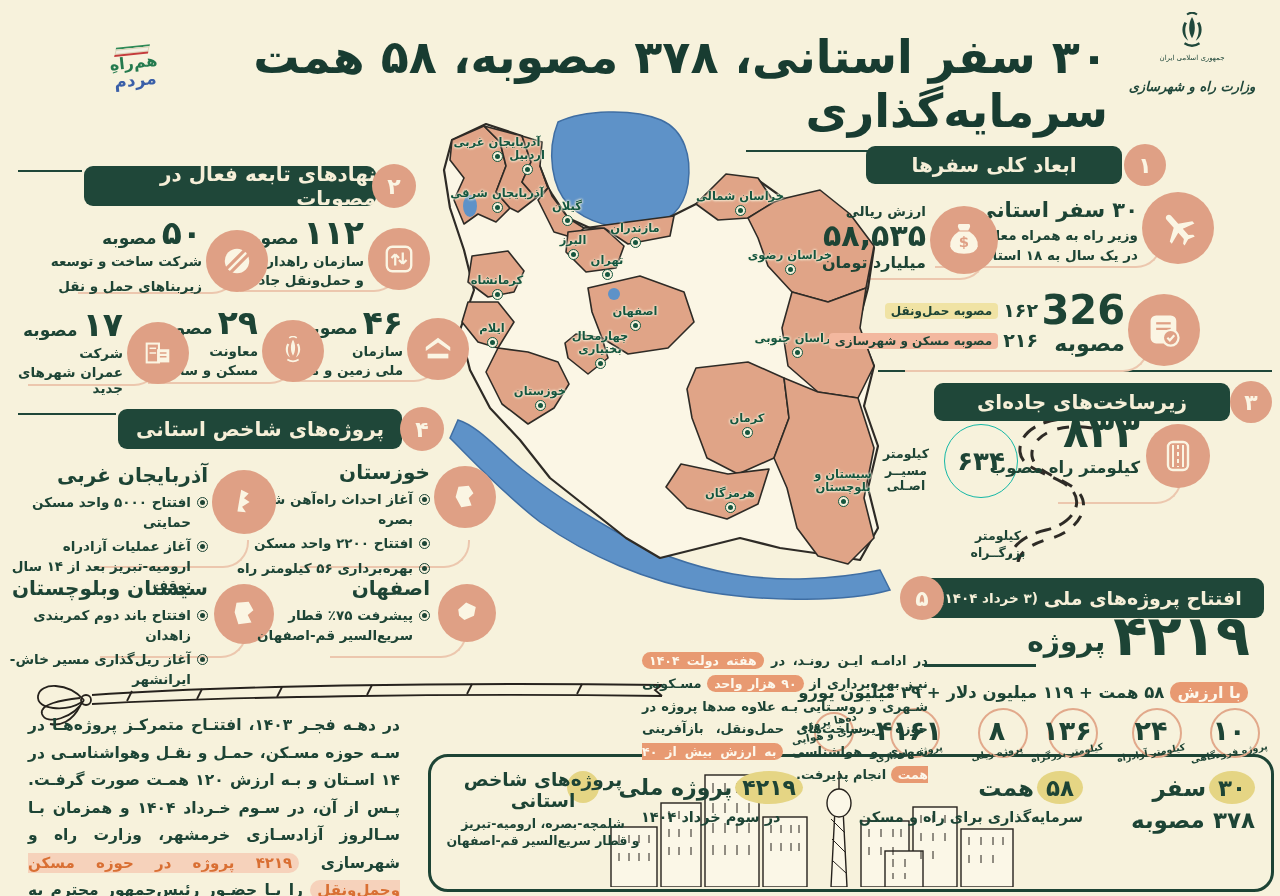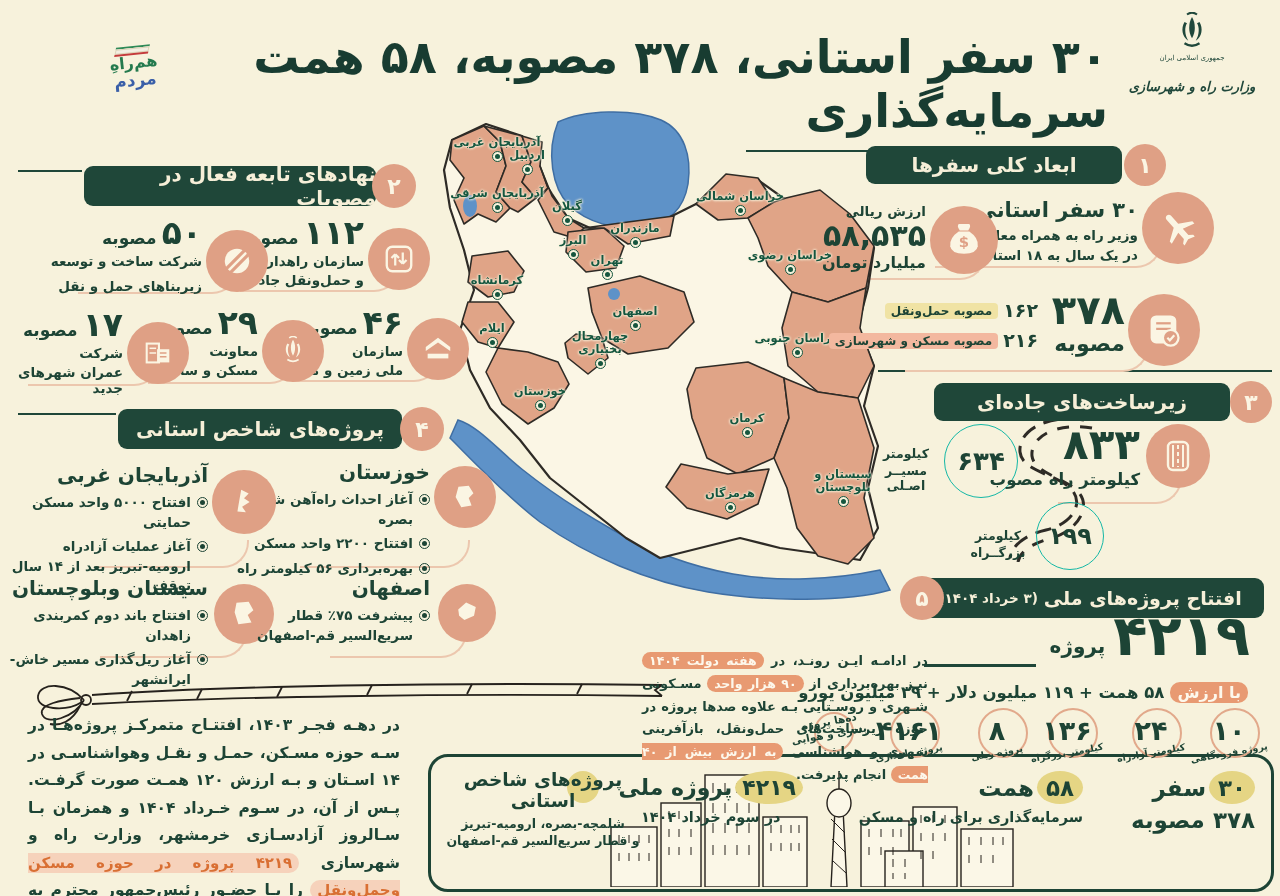--- a/index.html
+++ b/index.html
@@ -156,21 +156,21 @@
     <svg width="38" height="38" viewBox="0 0 34 34">
       <rect x="5" y="4" width="23" height="25" rx="5" fill="#fbf5e3"></rect>
       <line x1="10" y1="11" x2="23" y2="11" stroke="#dfa085" stroke-width="2"></line>
       <line x1="10" y1="16" x2="23" y2="16" stroke="#dfa085" stroke-width="2"></line>
       <circle cx="23" cy="24" r="7" fill="#dfa085" stroke="#fbf5e3" stroke-width="2"></circle>
       <path d="M20,24 l2.2,2.2 l4,-4.4" stroke="#fbf5e3" stroke-width="2" fill="none"></path>
     </svg>
   </div>
   <div class="sw" style="left:905px;top:330px;width:242px;height:40px;"></div>
   <div class="abs" style="right:155px;top:290px;text-align:right;z-index:5;">
-    <div class="num-big" style="font-size:40px;">۳۷۸</div>
+    <div class="num-big" style="font-size:40px;">326</div>
     <div class="tx" style="font-size:22px;margin-top:1px;">مصوبه</div>
   </div>
   <div class="abs" style="right:242px;top:301px;display:flex;align-items:center;gap:5px;z-index:5;">
     <span class="num-big" style="font-size:19px;">۱۶۲</span>
     <span class="pill-y">مصوبه حمل‌ونقل</span>
   </div>
   <div class="abs" style="right:242px;top:331px;display:flex;align-items:center;gap:5px;z-index:5;">
     <span class="num-big" style="font-size:19px;">۲۱۶</span>
     <span class="pill-p">مصوبه مسکن و شهرسازی</span>
   </div>
@@ -186,36 +186,33 @@
 
   <div class="cir" style="left:1146px;top:424px;width:64px;height:64px;">
     <svg width="34" height="34" viewBox="0 0 34 34">
       <rect x="7" y="3" width="20" height="28" rx="5" fill="none" stroke="#fbf5e3" stroke-width="2.4"></rect>
       <line x1="12" y1="6" x2="12" y2="28" stroke="#fbf5e3" stroke-width="2"></line>
       <line x1="22" y1="6" x2="22" y2="28" stroke="#fbf5e3" stroke-width="2"></line>
       <line x1="17" y1="6" x2="17" y2="28" stroke="#fbf5e3" stroke-width="2" stroke-dasharray="4 3"></line>
     </svg>
   </div>
   <div class="sw" style="left:1058px;top:472px;width:122px;height:30px;"></div>
-  <div class="abs" style="right:140px;top:424px;text-align:right;z-index:5;">
+  <div class="abs" style="right:140px;top:412px;text-align:right;z-index:5;">
     <div class="num-big" style="font-size:42px;">۸۳۳</div>
     <div class="tx" style="font-size:16.5px;margin-top:4px;">کیلومتر راه مصوب</div>
   </div>
 
   <div class="ring" style="left:944px;top:424px;width:72px;height:72px;z-index:4;">
     <span class="num-big" style="font-size:26px;">۶۳۴</span>
   </div>
   <div class="abs tx" style="left:870px;top:446px;width:72px;text-align:center;font-size:12.5px;z-index:5;">
     <div>کیلومتر</div>
     <div style="margin-top:2px;">مسیــر اصـلی</div>
   </div>
 
-  <div class="ring" style="left:1036px;top:502px;width:66px;height:66px;z-index:4;">
-    <span class="num-big" style="font-size:24px;">۱۹۹</span>
-  </div>
   <div class="abs tx" style="left:960px;top:528px;width:76px;text-align:center;font-size:12.5px;z-index:5;">
     <div>کیلومتر</div>
     <div style="margin-top:2px;">بزرگــراه</div>
   </div>
 
   <div class="hline" style="left:18px;top:170px;width:64px;"></div>
   <div class="bar" style="left:84px;top:166px;width:292px;height:40px;font-size:20px;z-index:5;">نهادهای تابعه فعال در مصوبات</div>
   <div class="badge" style="left:372px;top:164px;width:44px;height:44px;">۲</div>
 
   <div class="cir" style="left:368px;top:228px;width:62px;height:62px;">
@@ -377,21 +374,21 @@
   </div>
 
   <div class="bar" style="left:922px;top:578px;width:336px;height:40px;font-size:19px;padding-right:6px;z-index:5;">
     <span>افتتاح پروژه‌های ملی</span>
     <span style="font-size:13.5px;margin-right:6px;">(۳ خرداد ۱۴۰۴)</span>
   </div>
   <div class="badge" style="left:900px;top:576px;width:44px;height:44px;">۵</div>
 
   <div class="abs" style="right:30px;top:608px;display:flex;align-items:flex-end;gap:8px;z-index:5;">
     <span class="num-big" style="font-size:56px;">۴۲۱۹</span>
-    <span class="tx" style="font-size:20px;padding-bottom:6px;margin-top:16px;">پروژه</span>
+    <span class="tx" style="font-size:28px;padding-bottom:6px;margin-top:16px;">پروژه</span>
   </div>
   <div class="hline" style="left:924px;top:664px;width:112px;height:3px;"></div>
 
   <div class="abs" style="right:32px;top:682px;display:flex;align-items:center;gap:6px;z-index:5;">
     <span class="pill-o" style="font-size:16px;">با ارزش</span>
     <span class="tx" style="font-size:16.5px;">۵۸ همت + ۱۱۹ میلیون دلار + ۳۹ میلیون یورو</span>
   </div>
 
   <div class="stat" style="left:1190px;top:716px;">
     <span class="rg"></span>

